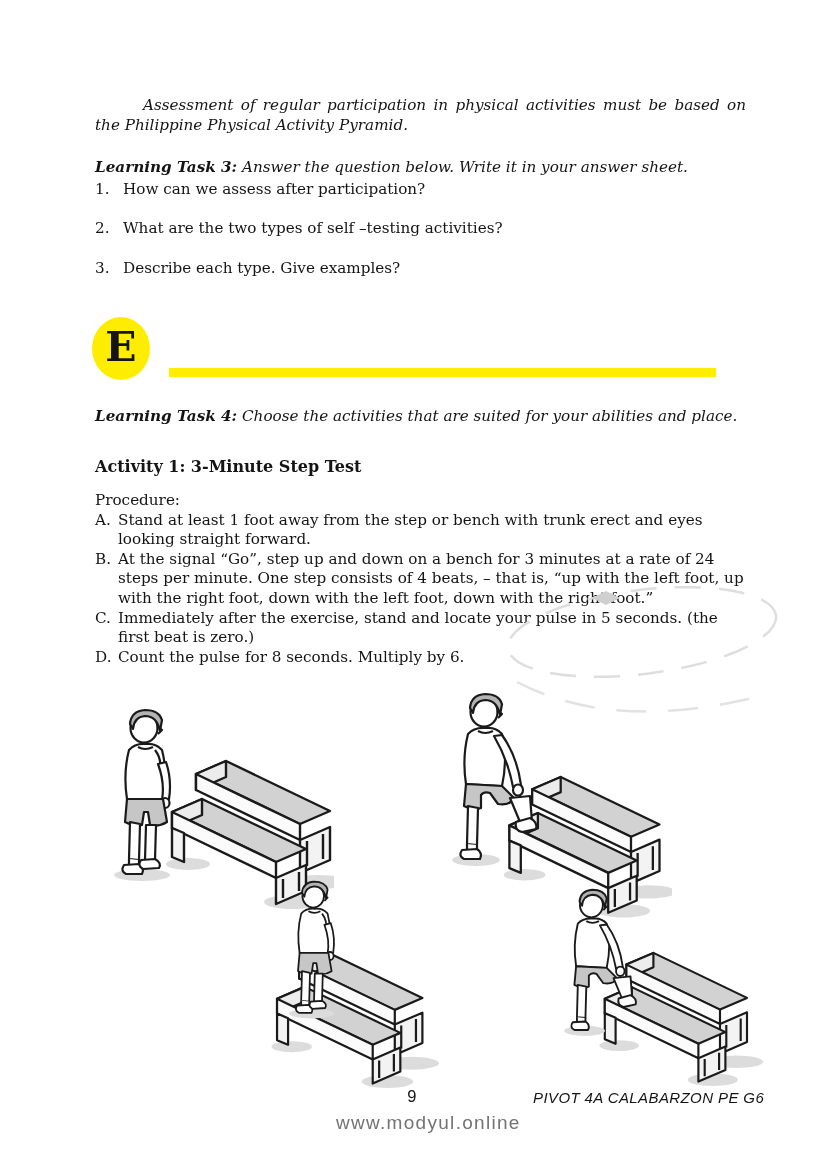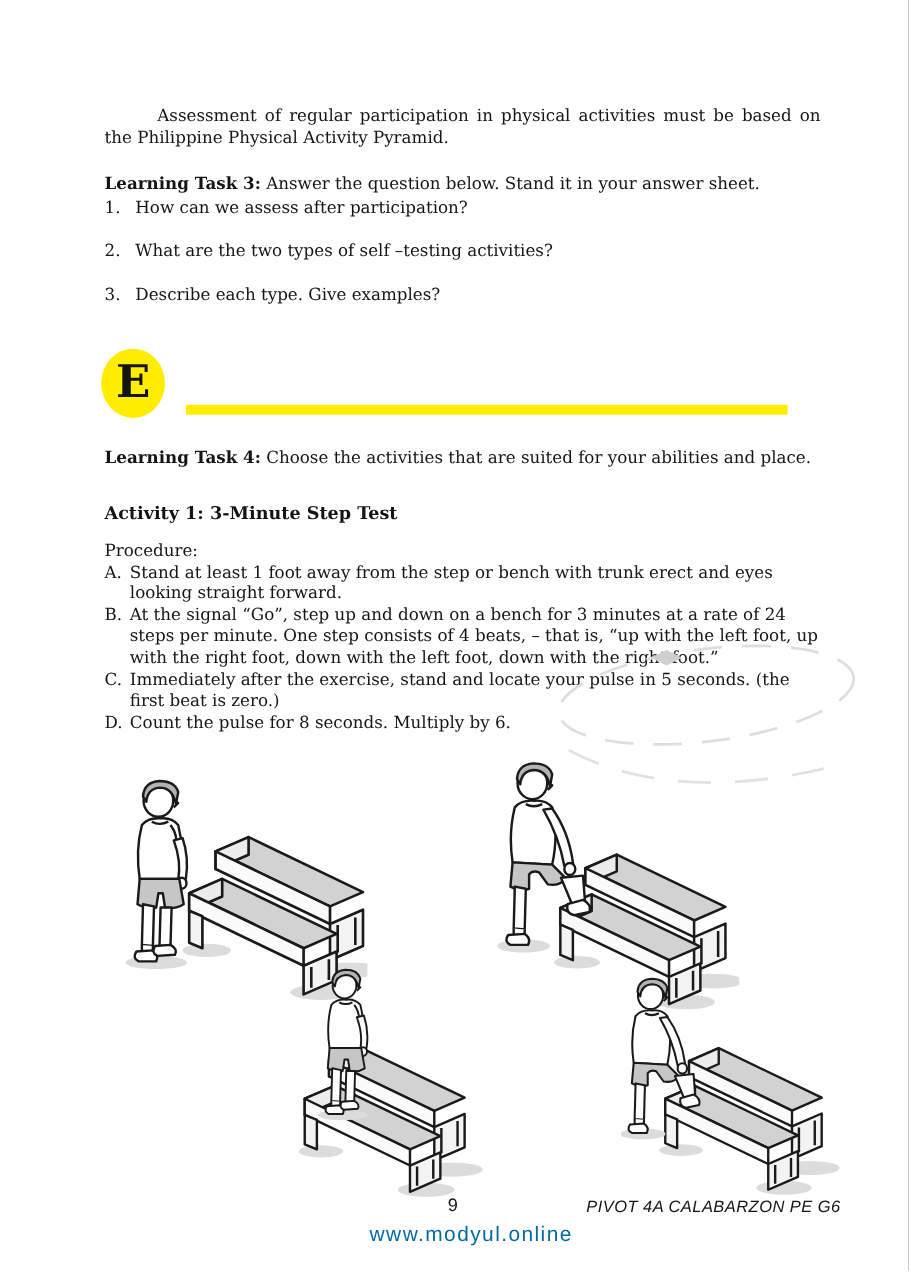--- a/index.html
+++ b/index.html
@@ -7,21 +7,21 @@
     position:relative;
     width:826px;height:1169px;
     margin:0 auto;
     background:#ffffff;
     font-family:"DejaVu Serif",serif;
     color:#141414;
     overflow:hidden;
   }
   .abs{position:absolute;}
   .body-text{font-size:15.2px;line-height:19.6px;}
-  .justify{text-align:justify;}
+  .justify{text-align:justify;font-style:italic;}
   .bold{font-weight:bold;}
   
   .intro{left:95px;top:81px;width:651px;text-indent:48px;}
   
   .lt3{left:95px;top:143px;width:651px;}
   .qlist{left:95px;top:180px;width:651px;}
   .q-row{display:flex;margin-bottom:19.9px;}
   .q-num{flex:0 0 28px;}
   
   .e-badge{
@@ -39,21 +39,21 @@
   .procedure{left:95px;top:481px;width:658px;margin-top:10px;}
   .step{display:flex;}
   .step-label{flex:0 0 23px;}
   .step-body{flex:1;}
   
   .pageno{left:384px;top:1087px;width:56px;text-align:center;
           font-family:"Liberation Sans",sans-serif;font-size:16.5px;letter-spacing:.5px;}
   .edition{left:533px;top:1089px;font-family:"Liberation Sans",sans-serif;
            font-style:italic;font-size:15px;letter-spacing:.4px;}
   .site{left:336px;top:1112px;font-family:"Liberation Sans",sans-serif;
-        font-size:19px;color:#0369a1;letter-spacing:1.3px;}
+        font-size:19px;color:#737373;letter-spacing:1.3px;}
   .fig{position:absolute;}
   .defs-hidden{position:absolute;width:0;height:0;overflow:hidden;}
 </style>
 </head>
 <body>
 
 <div class="page">
 
   <svg class="defs-hidden" aria-hidden="true">
     <defs>
@@ -105,21 +105,21 @@
         <path d="M22,158 Q18,164 24,167 L40,167 Q43,161 37,157 Z" fill="#ffffff"></path>
         <path d="M70,106 L90,104 L92,130 L80,130 Z" fill="#ffffff"></path>
         <path d="M76,130 Q74,138 82,140 L96,137 Q98,130 90,126 Z" fill="#ffffff"></path>
       </g>
     </defs>
   </svg>
 
   <p class="abs body-text justify intro">Assessment of regular participation in physical activities must be based on the Philippine Physical Activity Pyramid.</p>
 
   <p class="abs body-text justify lt3">
-    <span class="bold">Learning Task 3:</span><span> Answer the question below. Stand it in your answer sheet.</span>
+    <span class="bold">Learning Task 3:</span><span> Answer the question below. Write it in your answer sheet.</span>
   </p>
 
   <div class="abs body-text qlist">
     <div class="q-row">
       <span class="q-num">1.</span>
       <span>How can we assess after participation?</span>
     </div>
     <div class="q-row">
       <span class="q-num">2.</span>
       <span>What are the two types of self –testing activities?</span>

